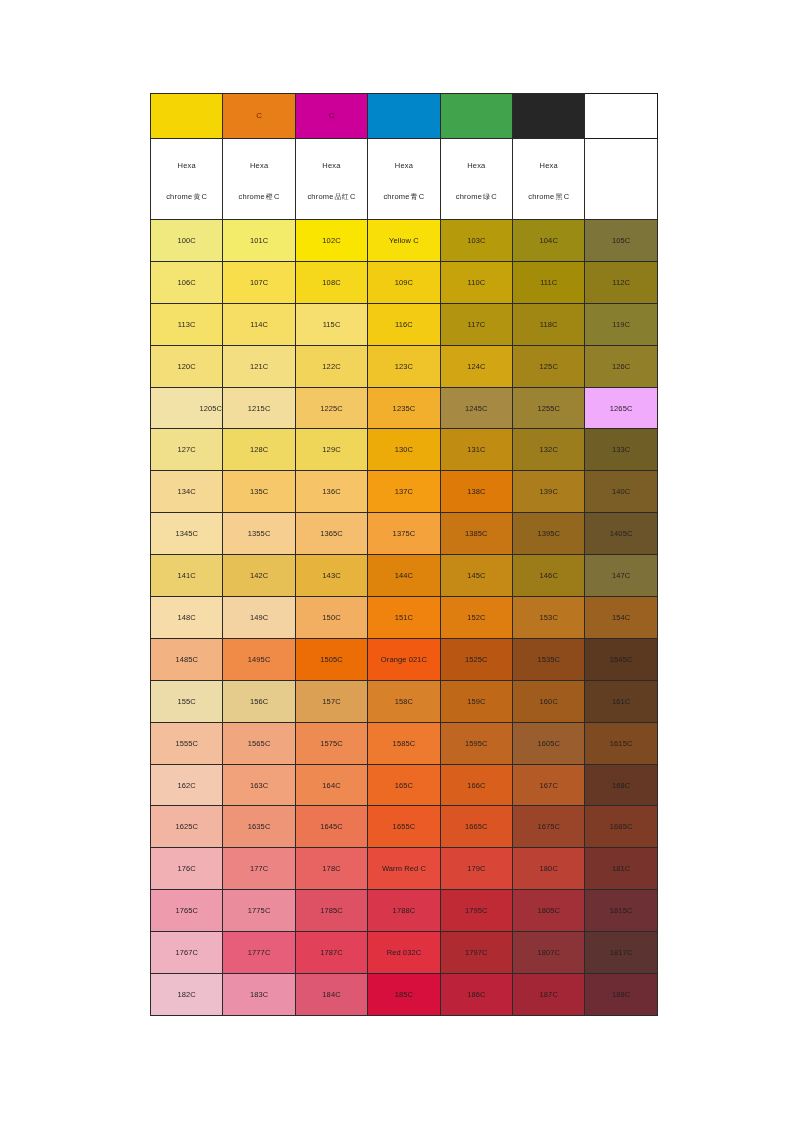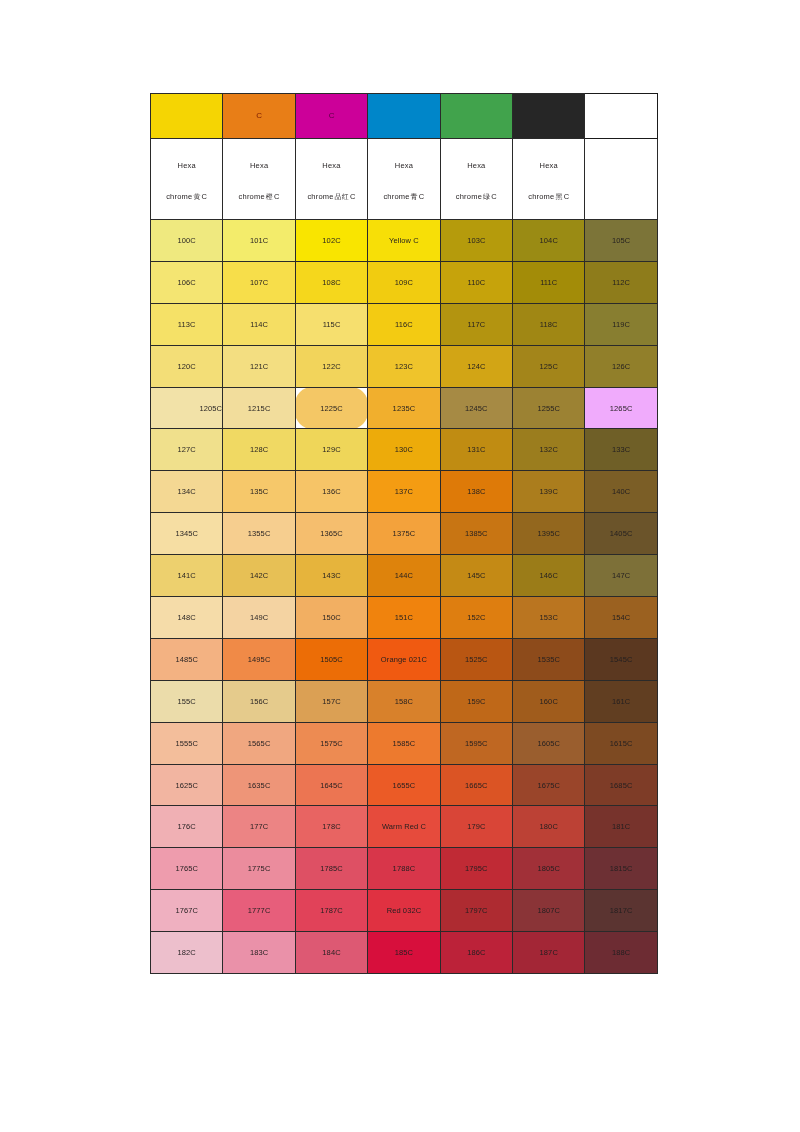--- a/index.html
+++ b/index.html
@@ -241,21 +241,21 @@
               <span class="cell-label">126C</span>
             </td>
           </tr>
           <tr class="color-row">
             <td style="background: rgb(242, 226, 168); padding-left: 48px;">
               <span class="cell-label">1205C</span>
             </td>
             <td style="background: rgb(242, 221, 156);">
               <span class="cell-label">1215C</span>
             </td>
-            <td style="background: rgb(244, 199, 101); border-radius: 17px;">
+            <td style="background: rgb(244, 199, 101);">
               <span class="cell-label">1225C</span>
             </td>
             <td style="background: rgb(241, 175, 45);">
               <span class="cell-label">1235C</span>
             </td>
             <td style="background: rgb(166, 138, 68);">
               <span class="cell-label">1245C</span>
             </td>
             <td style="background: rgb(156, 130, 51);">
               <span class="cell-label">1255C</span>
@@ -439,20 +439,43 @@
               <span class="cell-label">1585C</span>
             </td>
             <td style="background: rgb(191, 103, 34);">
               <span class="cell-label">1595C</span>
             </td>
             <td style="background: rgb(154, 94, 46);">
               <span class="cell-label">1605C</span>
             </td>
             <td style="background: rgb(125, 74, 34);">
               <span class="cell-label">1615C</span>
+            </td>
+          </tr>
+          <tr class="color-row">
+            <td style="background: rgb(243, 202, 176);">
+              <span class="cell-label">162C</span>
+            </td>
+            <td style="background: rgb(241, 162, 122);">
+              <span class="cell-label">163C</span>
+            </td>
+            <td style="background: rgb(238, 137, 82);">
+              <span class="cell-label">164C</span>
+            </td>
+            <td style="background: rgb(236, 106, 36);">
+              <span class="cell-label">165C</span>
+            </td>
+            <td style="background: rgb(217, 96, 28);">
+              <span class="cell-label">166C</span>
+            </td>
+            <td style="background: rgb(180, 90, 39);">
+              <span class="cell-label">167C</span>
+            </td>
+            <td style="background: rgb(101, 56, 37);">
+              <span class="cell-label">168C</span>
             </td>
           </tr>
           <tr class="color-row">
             <td style="background: rgb(242, 181, 161);">
               <span class="cell-label">1625C</span>
             </td>
             <td style="background: rgb(238, 149, 120);">
               <span class="cell-label">1635C</span>
             </td>
             <td style="background: rgb(236, 117, 82);">

